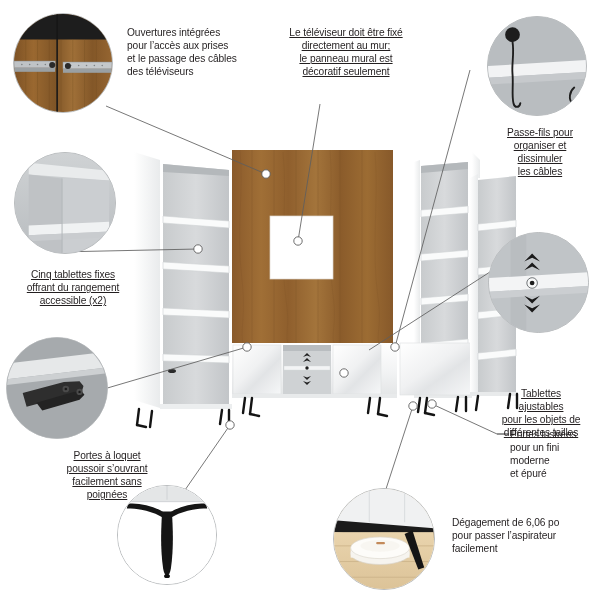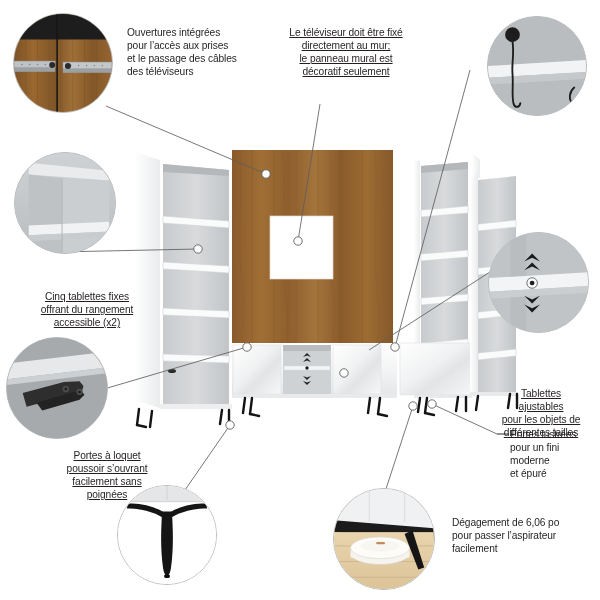--- a/index.html
+++ b/index.html
@@ -377,22 +377,26 @@
   <div class="cap left" style="left:127px;top:26px;width:148px;">Ouvertures intégrées
 pour l’accès aux prises
 et le passage des câbles
 des téléviseurs</div>
 
   <div class="cap center" style="left:272px;top:26px;width:148px;">Le téléviseur doit être fixé
 directement au mur;
 le panneau mural est
 décoratif seulement</div>
 
-
-  <div class="cap center" style="left:16px;top:268px;width:142px;margin-top:22px;">Cinq tablettes fixes
+  <div class="cap center" style="left:487px;top:126px;width:106px;">Passe-fils pour
+organiser et
+dissimuler
+les câbles</div>
+
+  <div class="cap center" style="left:2px;top:268px;width:142px;">Cinq tablettes fixes
 offrant du rangement
 accessible (x2)</div>
 
   <div class="cap center" style="left:0px;top:449px;width:134px;margin-left:40px;">Portes à loquet
 poussoir s’ouvrant
 facilement sans
 poignées</div>
 
 
   <div class="cap center" style="left:489px;top:339px;width:104px;margin-top:48px;">Tablettes

